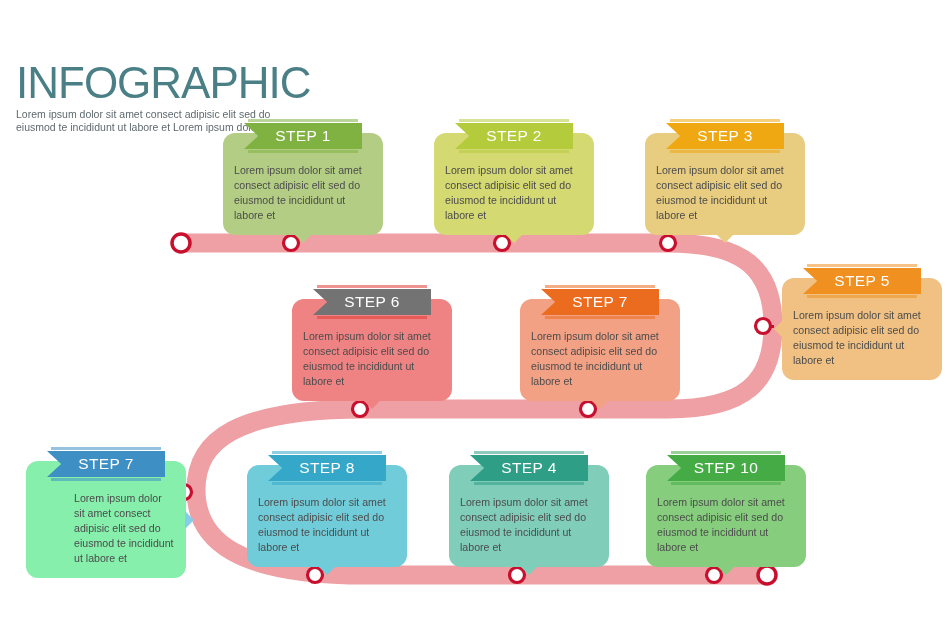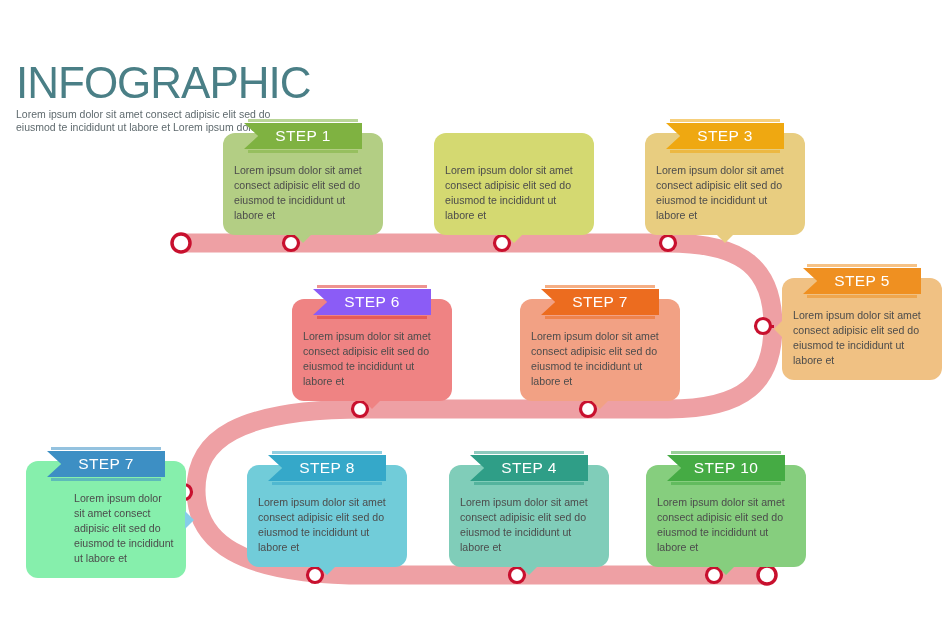--- a/index.html
+++ b/index.html
@@ -208,20 +208,27 @@
       <div class="rib-main" style="background: rgb(127, 178, 65);">
         <span class="rib-label">STEP 1</span>
       </div>
       <div class="rib-strip2" style="background: rgb(127, 178, 65);"></div>
     </div>
     <div class="body">Lorem ipsum dolor sit amet consect adipisic elit sed do eiusmod te incididunt ut labore et</div>
     <span class="tail tail-down"></span>
   </div>
 
   <div class="card" style="left: 434px; top: 133px; background: rgb(212, 217, 113); color: rgb(212, 217, 113);">
+    <div class="ribbon">
+      <div class="rib-strip" style="background: rgb(180, 203, 60);"></div>
+      <div class="rib-main" style="background: rgb(180, 203, 60);">
+        <span class="rib-label">STEP 2</span>
+      </div>
+      <div class="rib-strip2" style="background: rgb(180, 203, 60);"></div>
+    </div>
     <div class="body">Lorem ipsum dolor sit amet consect adipisic elit sed do eiusmod te incididunt ut labore et</div>
     <span class="tail tail-down"></span>
   </div>
 
   <div class="card" style="left: 645px; top: 133px; background: rgb(232, 205, 128); color: rgb(232, 205, 128);">
     <div class="ribbon">
       <div class="rib-strip" style="background: rgb(239, 168, 17);"></div>
       <div class="rib-main" style="background: rgb(239, 168, 17);">
         <span class="rib-label">STEP 3</span>
       </div>
@@ -251,21 +258,21 @@
       </div>
       <div class="rib-strip2" style="background: rgb(236, 108, 31);"></div>
     </div>
     <div class="body">Lorem ipsum dolor sit amet consect adipisic elit sed do eiusmod te incididunt ut labore et</div>
     <span class="tail tail-down"></span>
   </div>
 
   <div class="card" style="left: 292px; top: 299px; background: rgb(239, 131, 131); color: rgb(239, 131, 131);">
     <div class="ribbon">
       <div class="rib-strip" style="background: rgb(224, 58, 52);"></div>
-      <div class="rib-main" style="background: #8b5cf6;">
+      <div class="rib-main" style="background: #737373;">
         <span class="rib-label">STEP 6</span>
       </div>
       <div class="rib-strip2" style="background: rgb(224, 58, 52);"></div>
     </div>
     <div class="body">Lorem ipsum dolor sit amet consect adipisic elit sed do eiusmod te incididunt ut labore et</div>
     <span class="tail tail-down"></span>
   </div>
 
   <div class="card" style="left: 26px; top: 461px; background: #86efac; color: rgb(133, 205, 234); padding-left: 48px;">
     <div class="ribbon">

